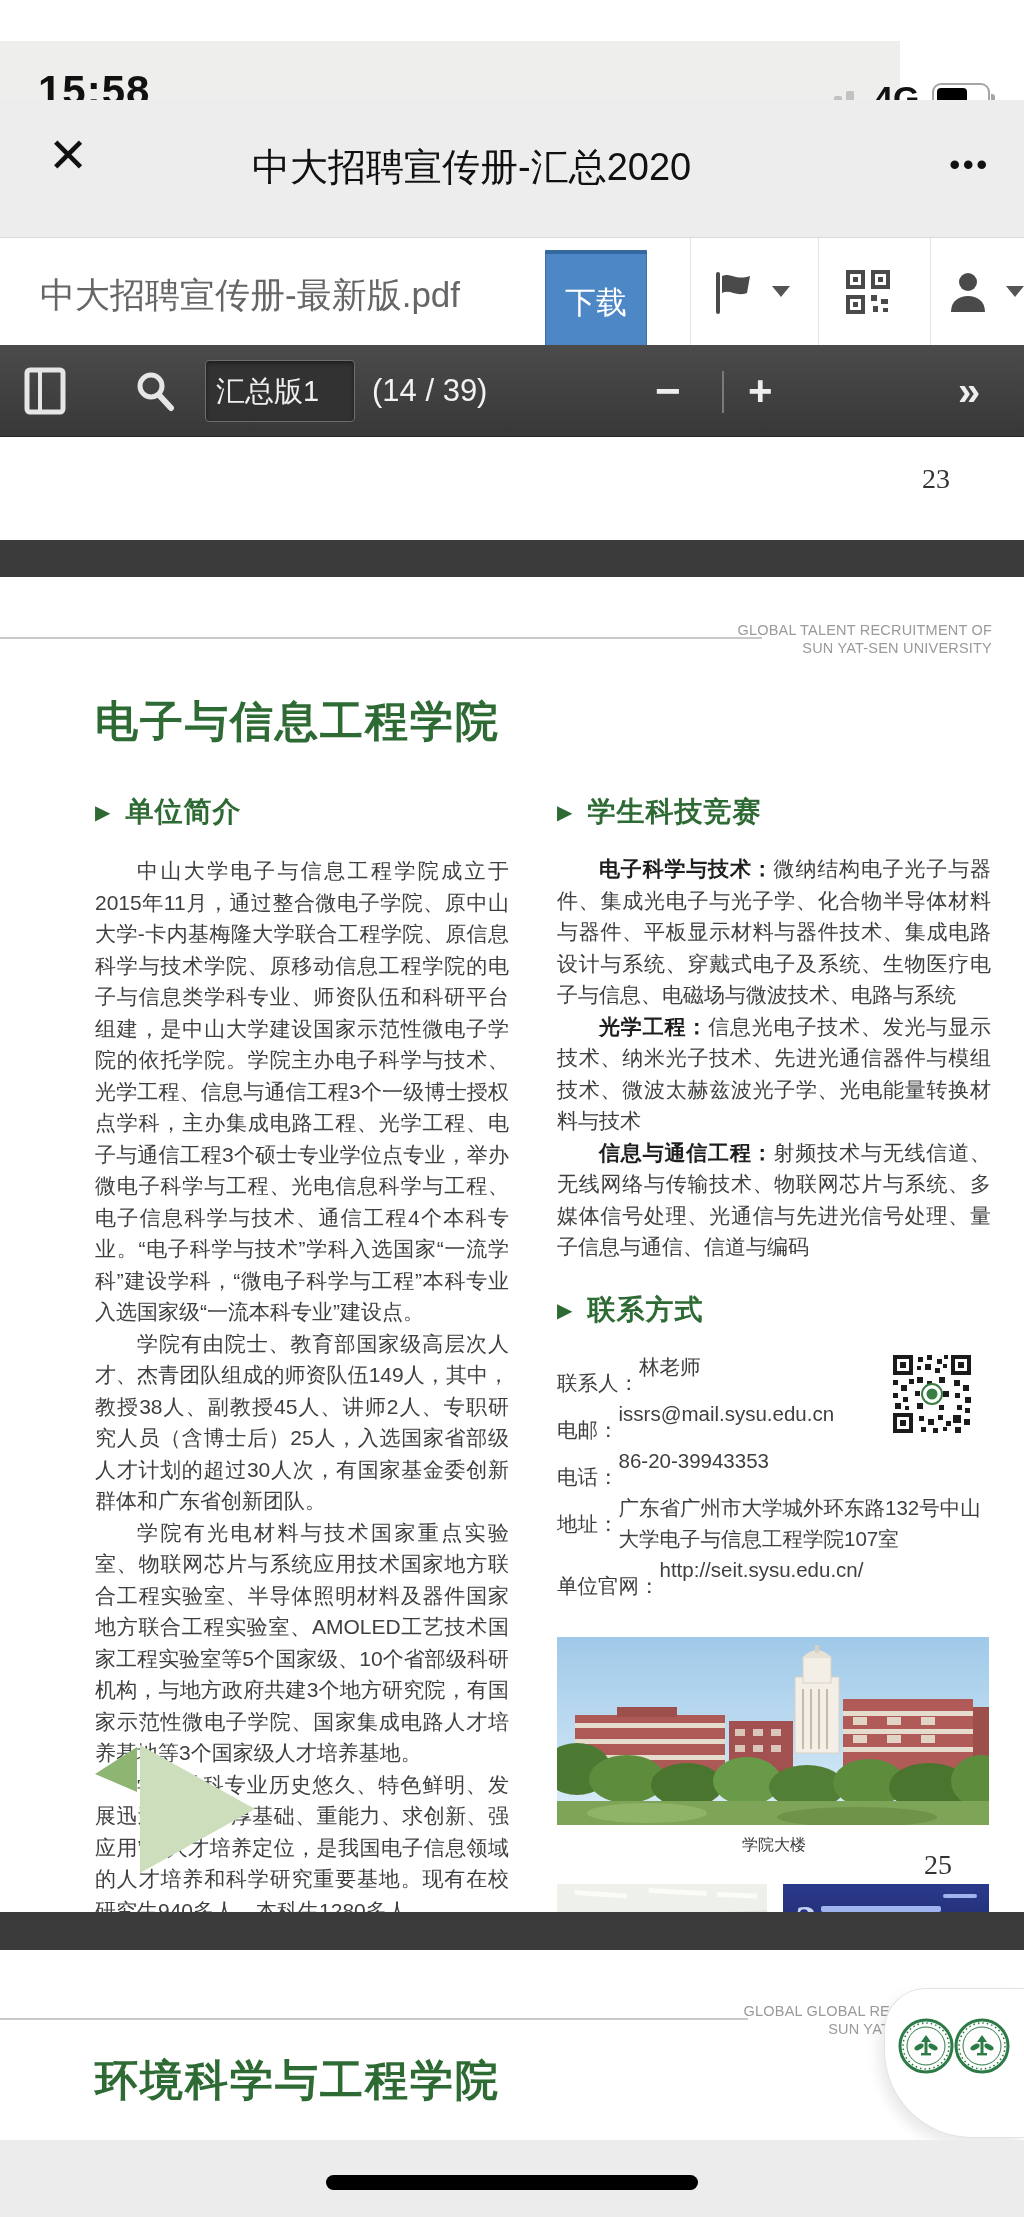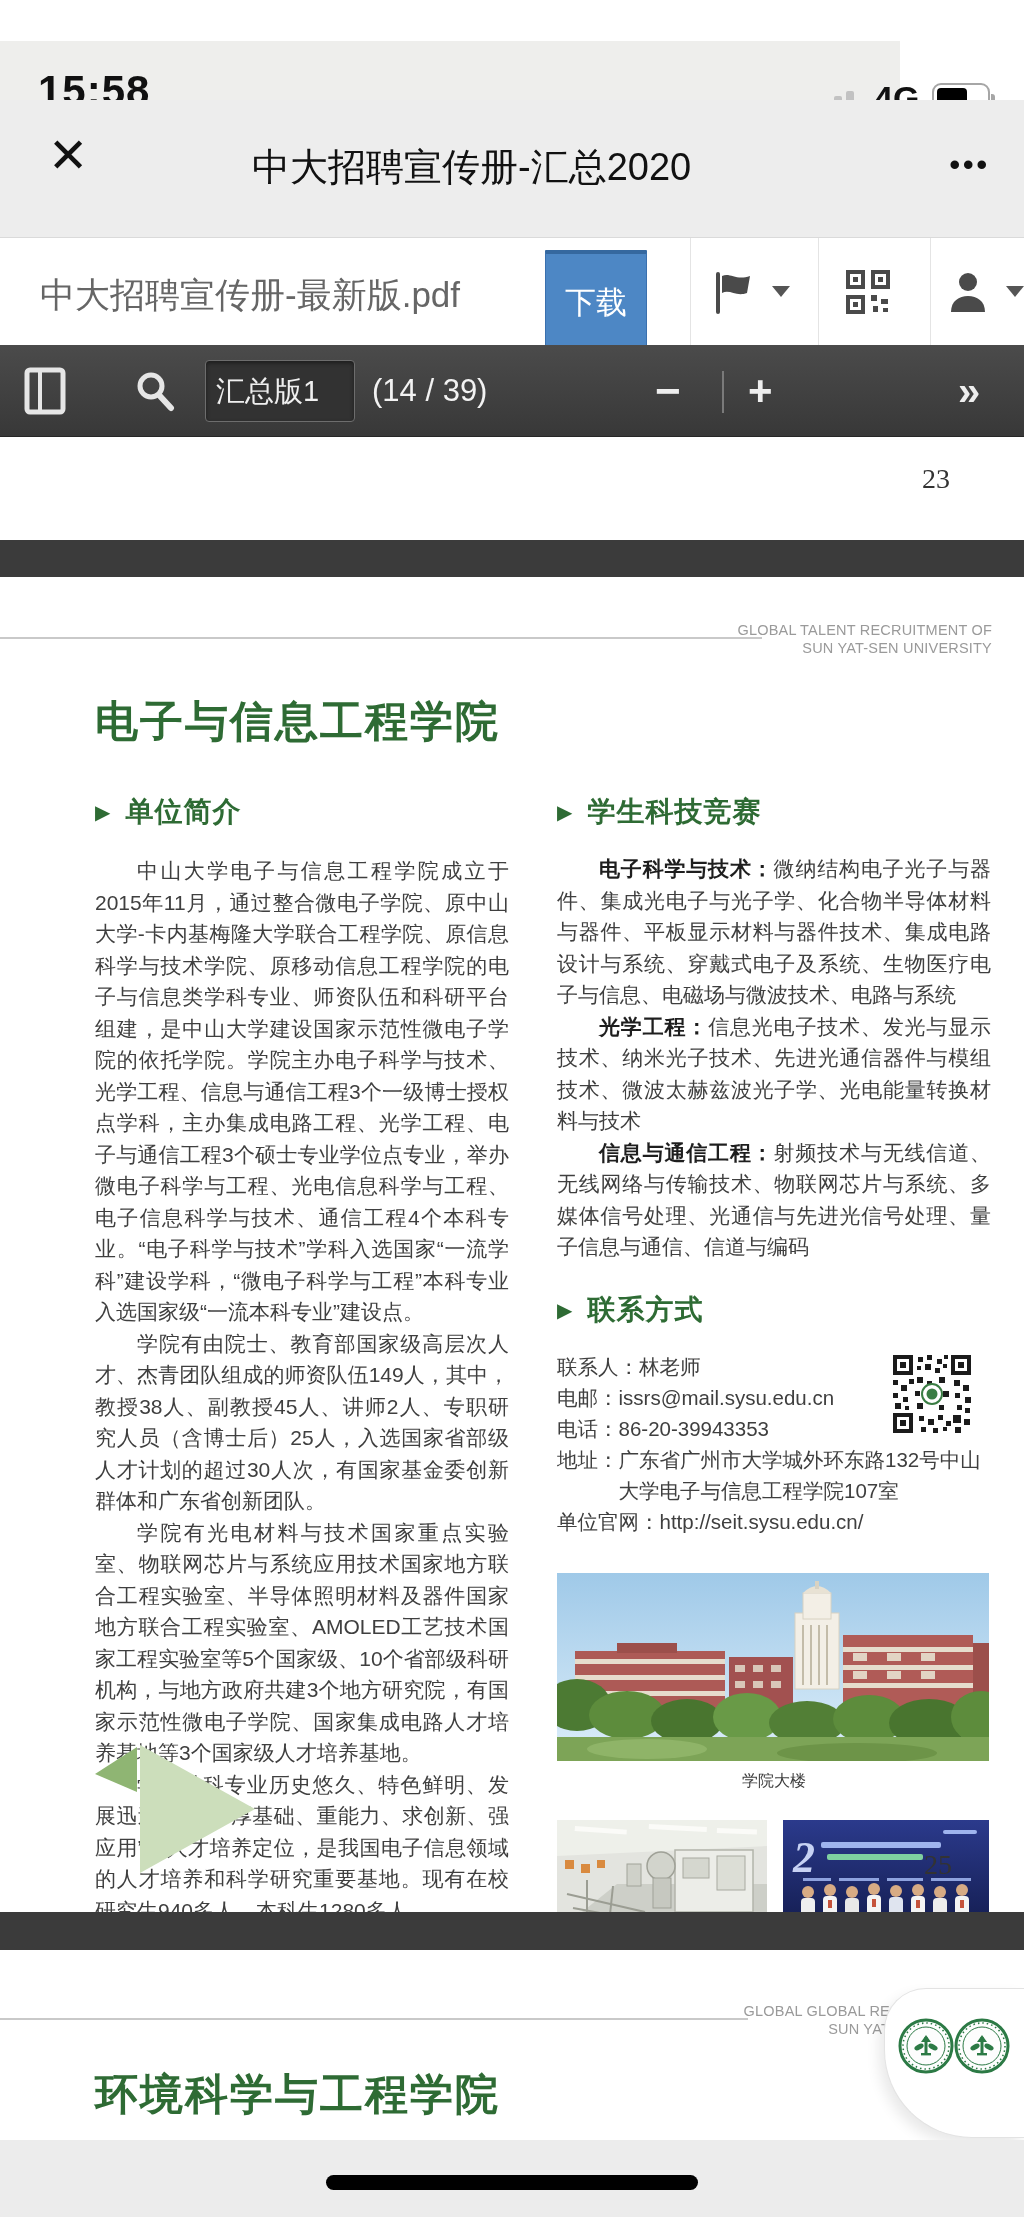--- a/index.html
+++ b/index.html
@@ -68,21 +68,21 @@
   .col-right { left:557px; width:434px; }
   .sec-head { display:flex; align-items:center; font-size:28px; font-weight:700; color:#2e6b34; letter-spacing:1px; }
   .sec-head .tri { color:#2e6b34; font-size:20px; margin-right:14px; line-height:1; }
   .body-par { font-size:21px; line-height:31.5px; color:#3f3f3f; text-align:justify; text-indent:2em; }
   .col-left .sec-head { margin-bottom:24px; }
   .col-right .sec-head { margin-bottom:22px; }
   .disc-par b { color:#1e1e1e; }
   .contact-head { margin-top:28px; }
   .contact-block { position:relative; margin-top:20px; font-size:20.5px; line-height:31px; color:#3f3f3f; }
   .contact-line { display:flex; }
-  .contact-line .cl-label { white-space:nowrap; }
+  .contact-line .cl-label { white-space:nowrap;margin-top:16px; }
   .contact-line .cl-text { width:auto; }
   .contact-qr { position:absolute; right:18px; top:2px; width:82px; height:82px; }
 
   .photo-building { margin-top:36px; width:432px; height:188px; display:block; }
   .cap { text-align:center; font-size:16px; color:#3c3c3c; }
   .cap-building { margin-top:10px; }
   .photo-row { display:flex; margin-top:28px; gap:16px; }
   .photo-sm1 { width:210px; height:112px; display:block; }
   .photo-sm2 { width:206px; height:112px; display:block; }
   .cap-row { display:flex; margin-top:10px; gap:16px; }
@@ -90,21 +90,21 @@
   .cap-cell1 { width:210px; }
   .cap-cell2 { width:206px; }
 
   .deco-tri-big { position:absolute; left:140px; top:1168px; width:115px; height:128px; background:#ccdebb; clip-path:polygon(0 0,100% 50%,0 100%); }
   .deco-tri-small { position:absolute; left:95px; top:1170px; width:42px; height:45px; background:#8fb573; clip-path:polygon(100% 0,100% 100%,0 60%); }
   .page25 .pagenum { position:absolute; right:72px; top:1272px; }
 
   .page-env { position:absolute; left:0; top:1950px; width:1024px; height:190px; background:#fff; }
   .page-env .brand-rule { top:68px; width:748px; }
   .page-env .brand-text { right:134px; top:52px; width:240px; overflow:hidden; white-space:nowrap; }
-  .page-env .page-title { top:116px; }
+  .page-env .page-title { top:102px; }
   .float-bubble { position:absolute; right:0; top:38px; width:140px; height:150px; background:#fff; border:1px solid #e3e3e3; border-right:none; border-radius:42px 0 0 88px; box-shadow:-5px 7px 14px rgba(0,0,0,.09); }
   .seal { position:absolute; top:28px; width:58px; height:58px; }
   .seal-1 { left:12px; } .seal-2 { left:68px; }
 
   .bottom-area { position:absolute; left:0; top:2140px; width:1024px; height:77px; background:#ececec; }
   .home-indicator { position:absolute; left:326px; top:35px; width:372px; height:15px; border-radius:8px; background:#000; }
 
   .icon-svg { display:block; }
 </style>
 </head>

